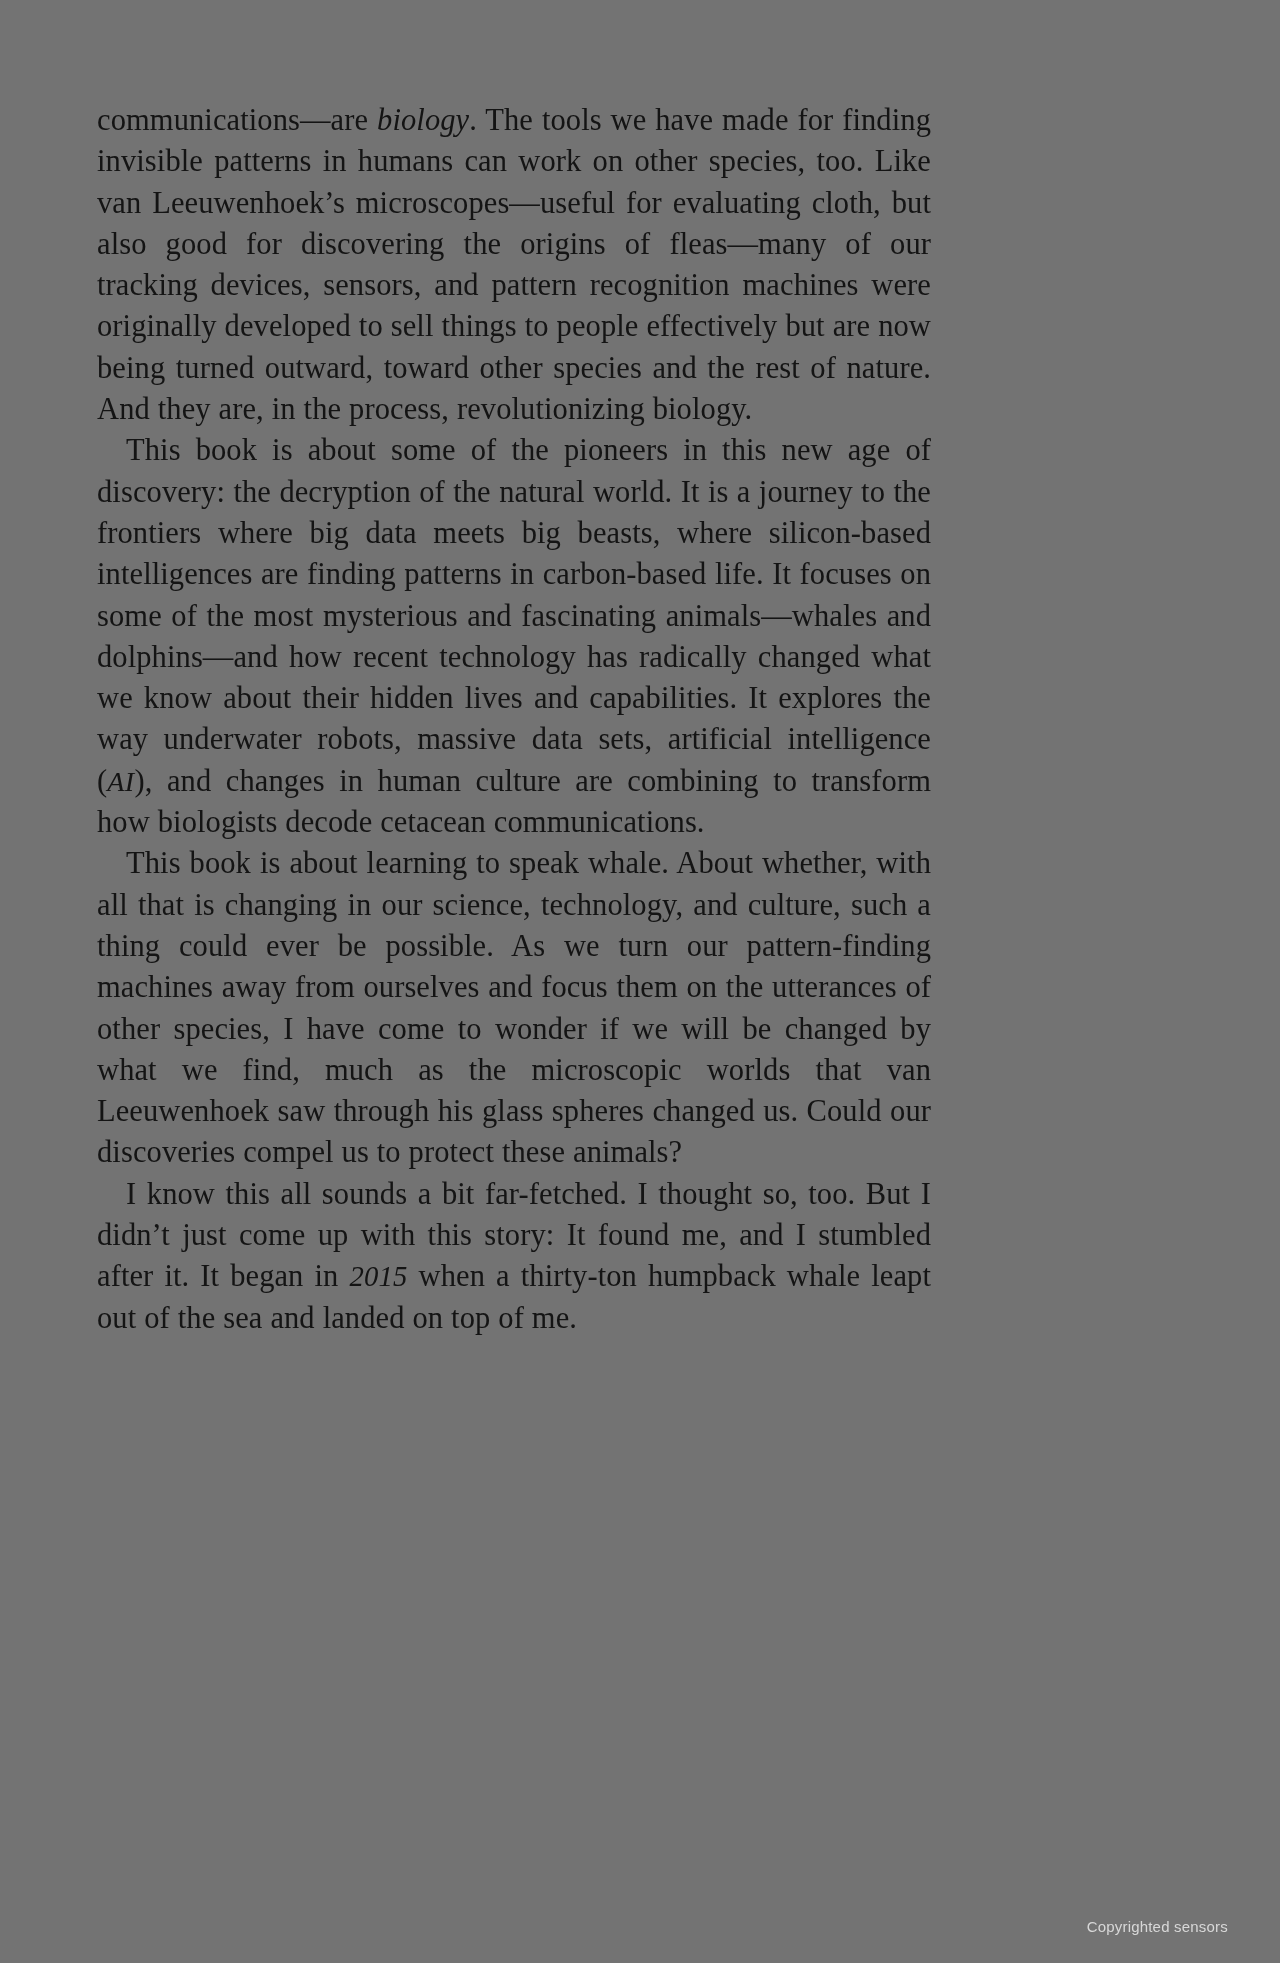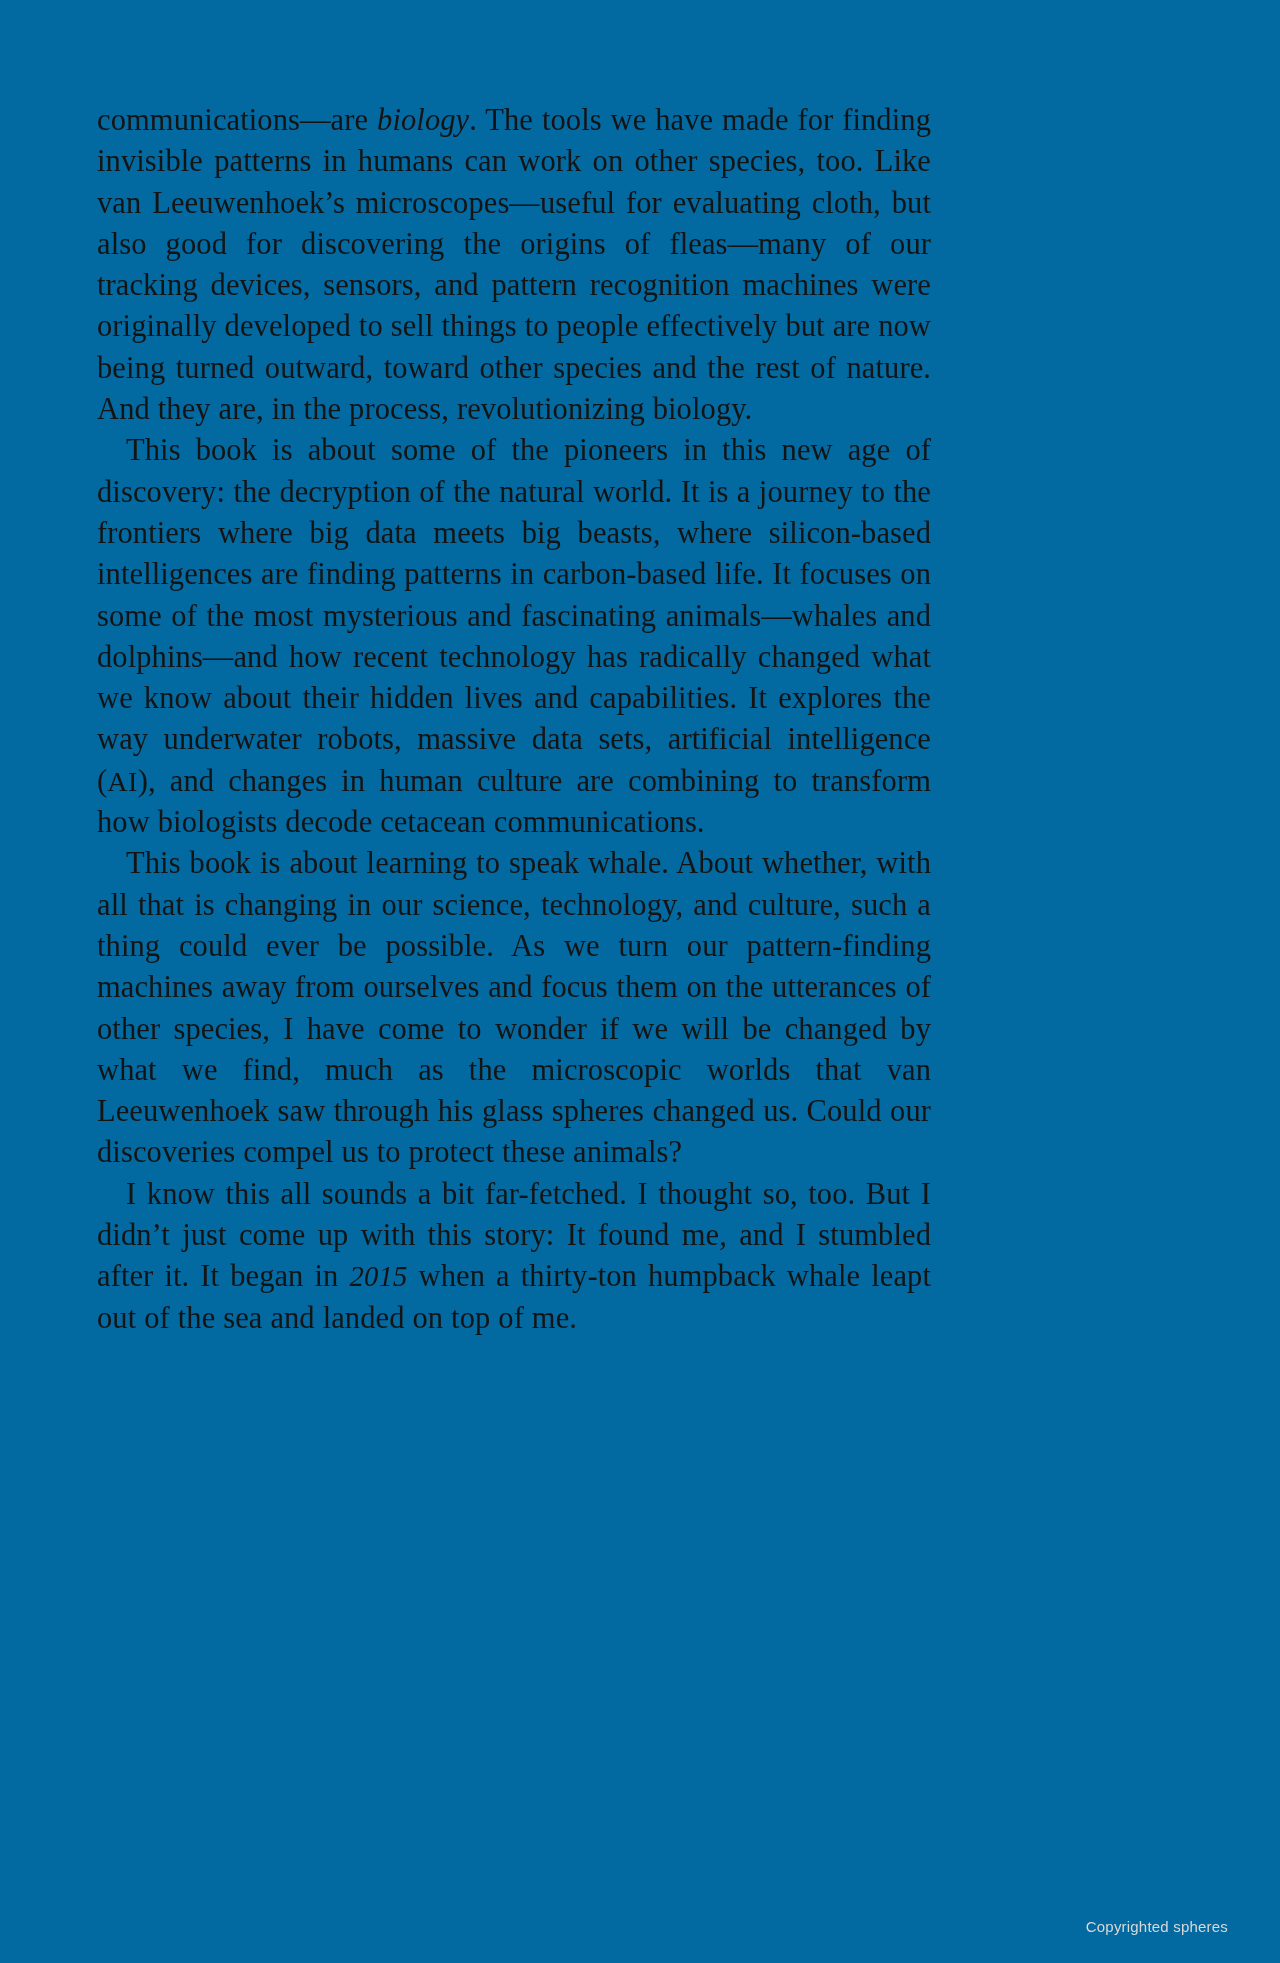--- a/index.html
+++ b/index.html
@@ -16,21 +16,21 @@
     color: #111111;
     -webkit-font-smoothing: antialiased;
   }
 
   .page {
     position: absolute;
     left: 0;
     top: 0;
     width: 1280px;
     height: 1963px;
-    background: #0369a1;
+    background: #737373;
   }
 
   .text-block {
     position: absolute;
     left: 97px;
     top: 100px;
     width: 834px;
   }
 
   p.para {
@@ -52,20 +52,21 @@
   }
 
   em.italic-term {
     font-style: italic;
   }
 
   .smallcaps {
     font-variant: small-caps;
     font-size: 0.92em;
     letter-spacing: 0.4px;
+    font-style: italic;
   }
 
   .oldstyle-num {
     font-size: 0.94em;
     letter-spacing: 0.2px;
     font-style: italic;
   }
 
   .copyright-watermark {
     position: absolute;
@@ -83,15 +84,15 @@
 
 <div class="page">
 
   <div class="text-block">
       <p class="para"><span>communications—are </span><em class="italic-term">biology</em><span>. The tools we have made for finding invisible patterns in humans can work on other species, too. Like van Leeuwenhoek’s microscopes—useful for evaluating cloth, but also good for discovering the origins of fleas—many of our tracking devices, sensors, and pattern recognition machines were originally developed to sell things to people effectively but are now being turned outward, toward other species and the rest of nature. And they are, in the process, revolutionizing biology.</span></p>
       <p class="para indent"><span>This book is about some of the pioneers in this new age of discovery: the decryption of the natural world. It is a journey to the frontiers where big data meets big beasts, where silicon-based intelligences are finding patterns in carbon-based life. It focuses on some of the most mysterious and fascinating animals—whales and dolphins—and how recent technology has radically changed what we know about their hidden lives and capabilities. It explores the way underwater robots, massive data sets, artificial intelligence (</span><span class="smallcaps">AI</span><span>), and changes in human culture are combining to transform how biologists decode cetacean communications.</span></p>
       <p class="para indent"><span>This book is about learning to speak whale. About whether, with all that is changing in our science, technology, and culture, such a thing could ever be possible. As we turn our pattern-finding machines away from ourselves and focus them on the utterances of other species, I have come to wonder if we will be changed by what we find, much as the microscopic worlds that van Leeuwenhoek saw through his glass spheres changed us. Could our discoveries compel us to protect these animals?</span></p>
       <p class="para indent"><span>I know this all sounds a bit far-fetched. I thought so, too. But I didn’t just come up with this story: It found me, and I stumbled after it. It began in </span><span class="oldstyle-num">2015</span><span> when a thirty-ton humpback whale leapt out of the sea and landed on top of me.</span></p>
     </div>
 
-  <div class="copyright-watermark">Copyrighted spheres</div>
+  <div class="copyright-watermark">Copyrighted sensors</div>
 
 </div>
 
 </body></html>

